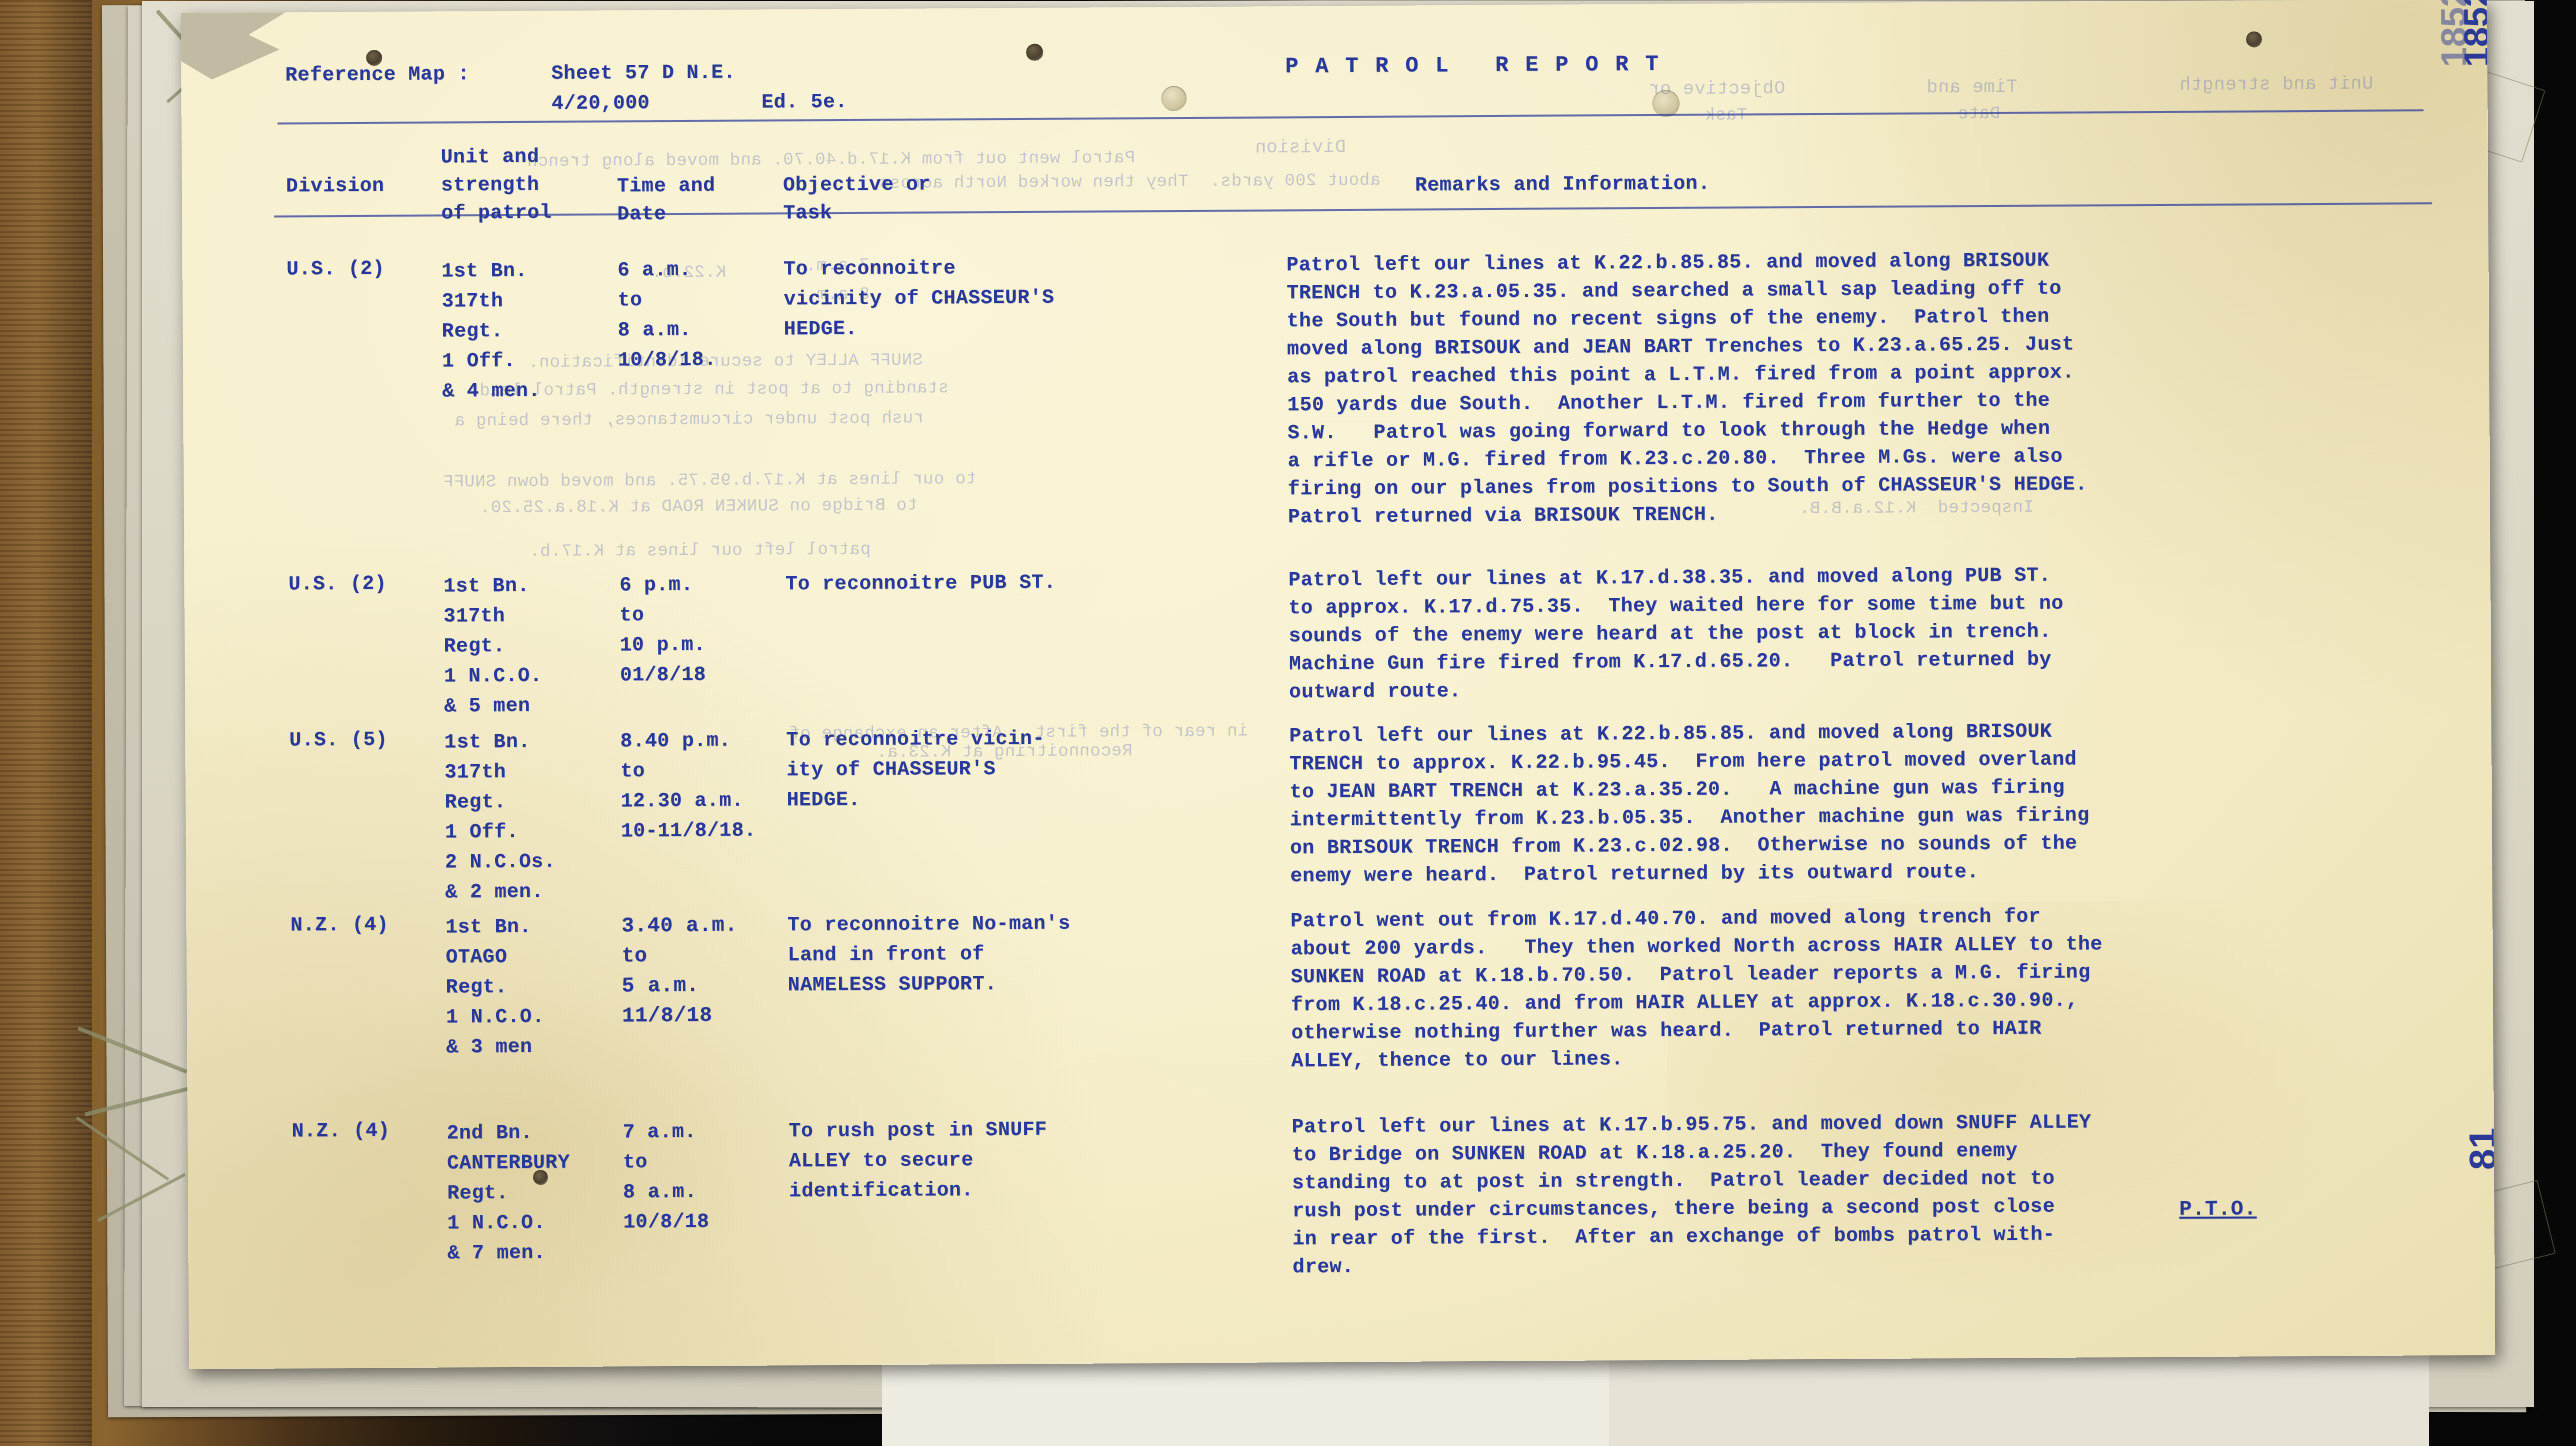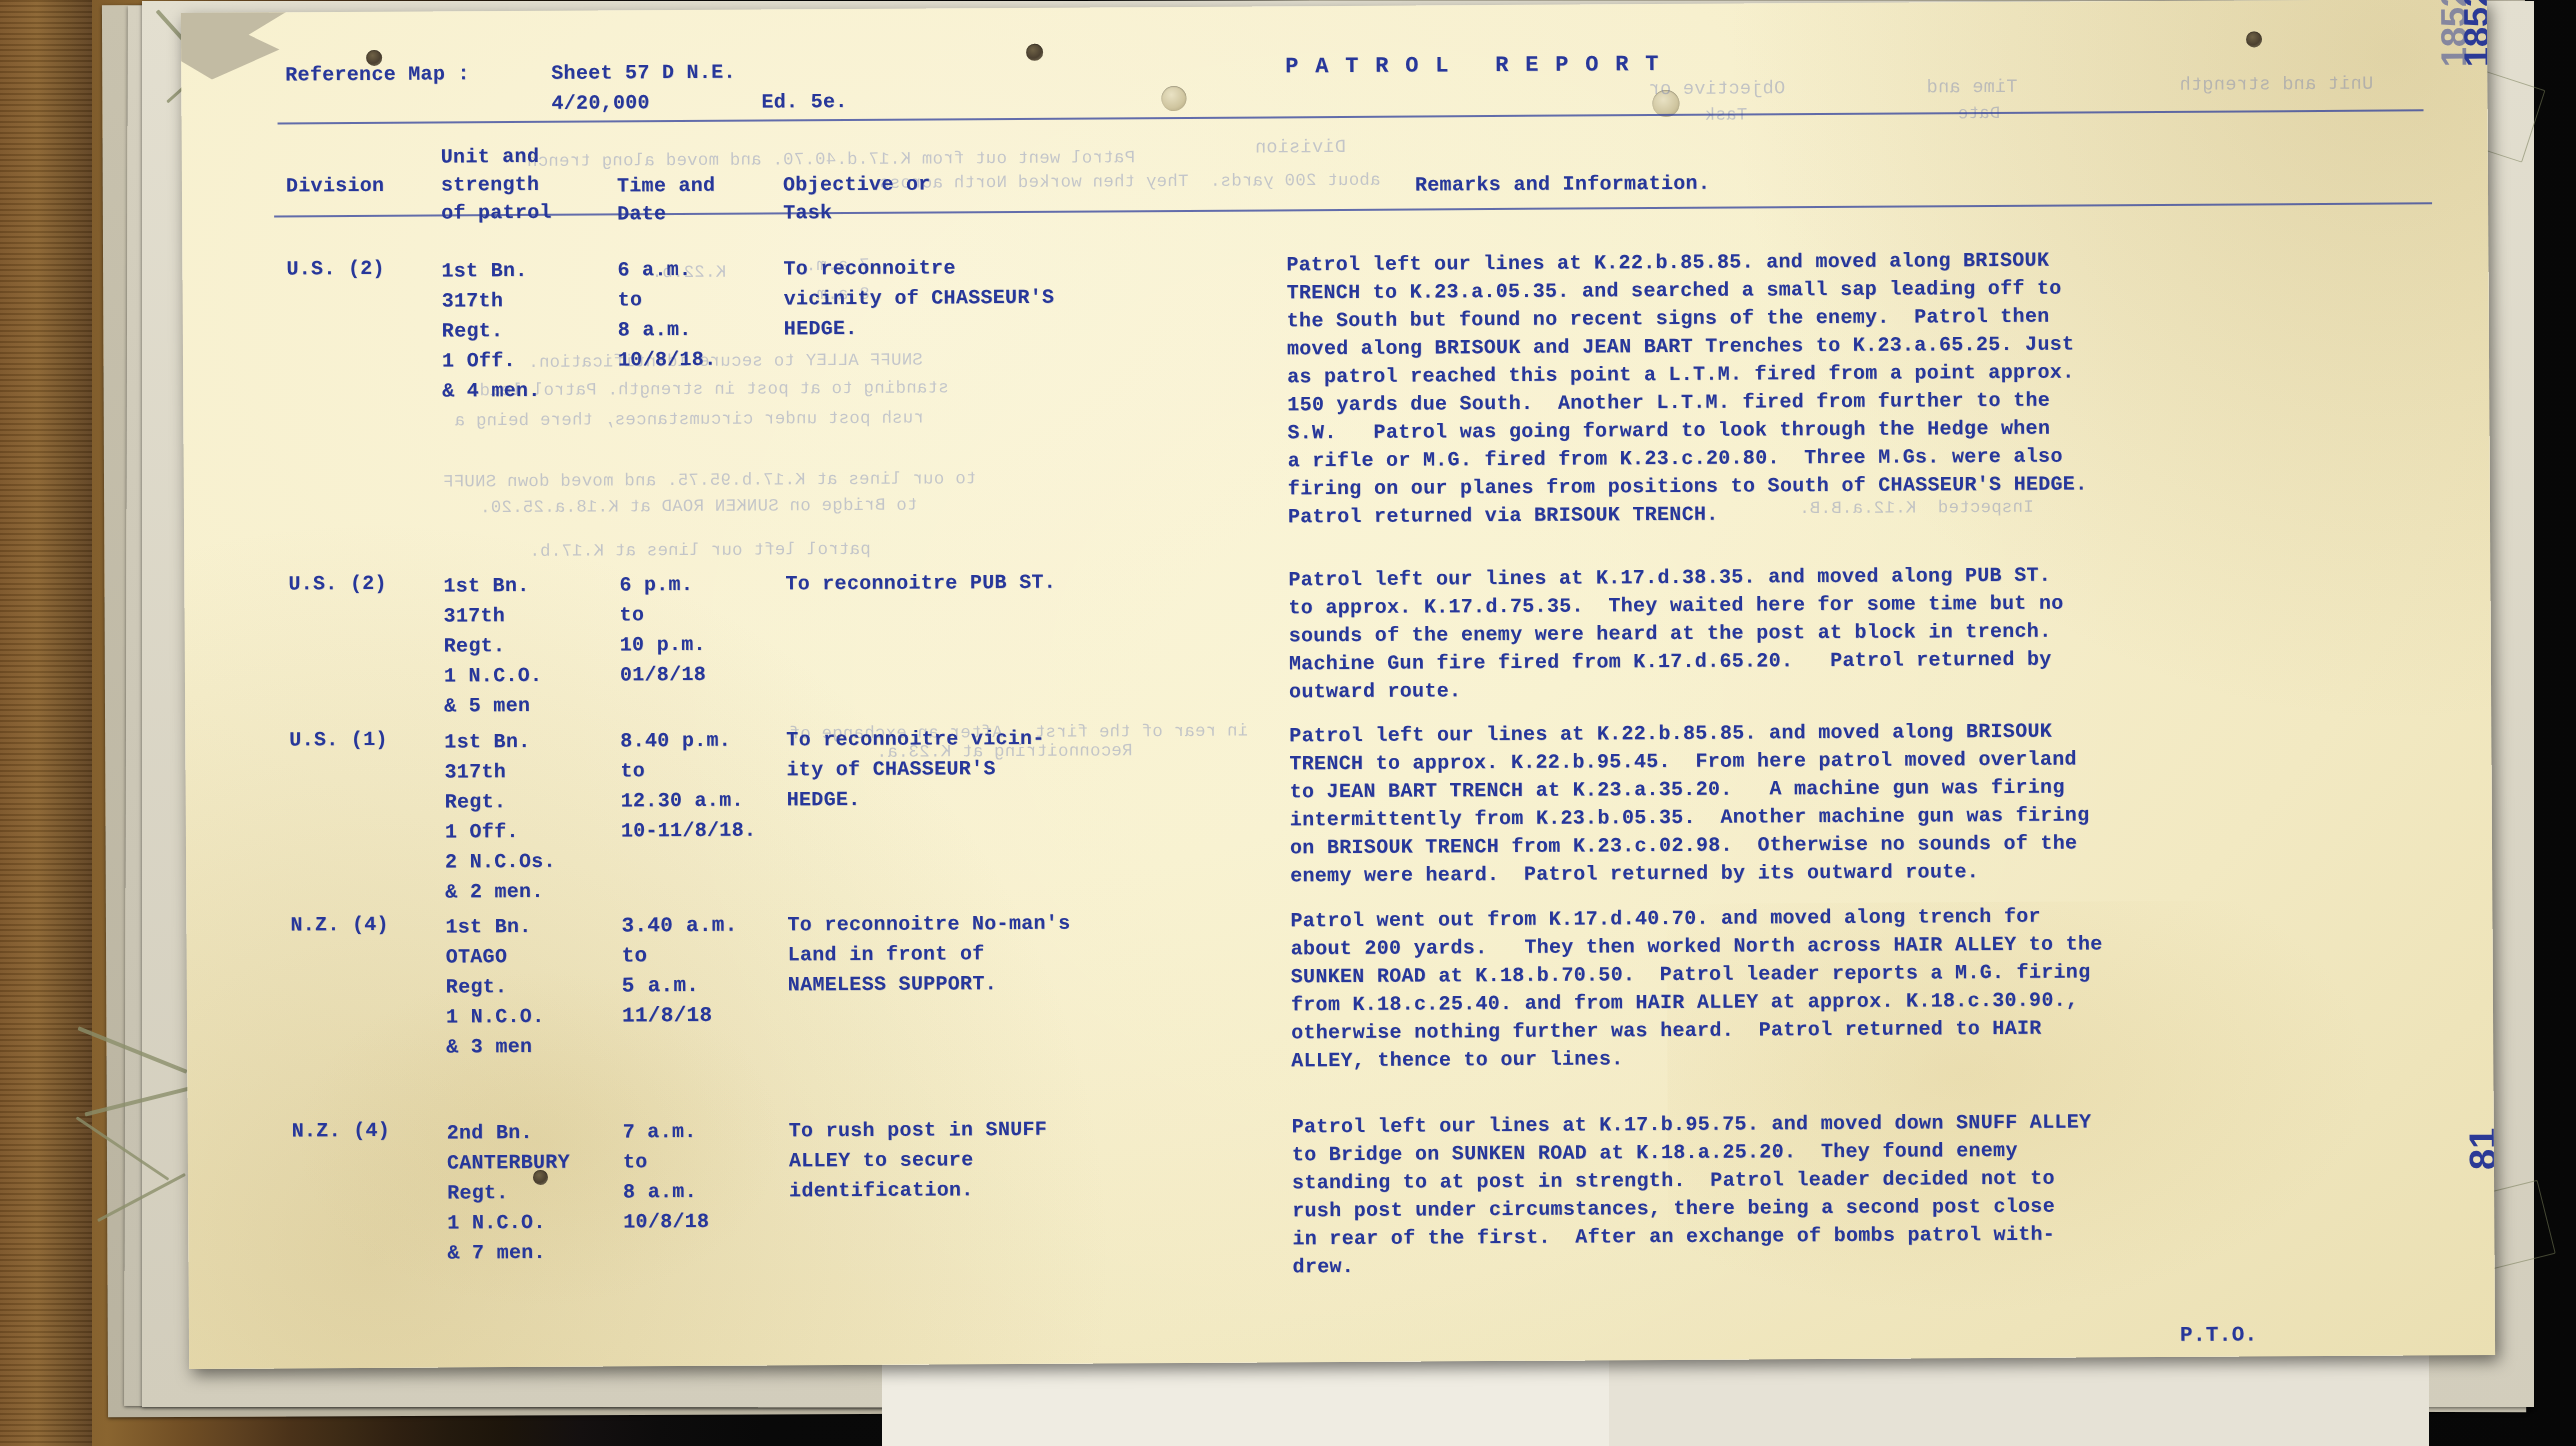--- a/index.html
+++ b/index.html
@@ -277,21 +277,21 @@
 to
 10 p.m.
 01/8/18</div>
     <div class="tw bold cell" style="left:601px; top:560px; font-size:20px; line-height:30px;">To reconnoitre PUB ST.</div>
     <div class="tw bold cell" style="left:1104px; top:560px; font-size:20px; line-height:28px;">Patrol left our lines at K.17.d.38.35. and moved along PUB ST.
 to approx. K.17.d.75.35.  They waited here for some time but no
 sounds of the enemy were heard at the post at block in trench.
 Machine Gun fire fired from K.17.d.65.20.   Patrol returned by
 outward route.</div>
 
-    <div class="tw bold cell" style="left:104px; top:716px; font-size:20px;">U.S. (1)</div>
+    <div class="tw bold cell" style="left:104px; top:716px; font-size:20px;">U.S. (5)</div>
     <div class="tw bold cell" style="left:259px; top:716px; font-size:20px; line-height:30px;">1st Bn.
 317th
 Regt.
 1 Off.
 2 N.C.Os.
 &amp; 2 men.</div>
     <div class="tw bold cell" style="left:435px; top:716px; font-size:20px; line-height:30px;">8.40 p.m.
 to
 12.30 a.m.
 10-11/8/18.</div>
@@ -338,20 +338,20 @@
     <div class="tw bold cell" style="left:601px; top:1107px; font-size:20px; line-height:30px;">To rush post in SNUFF
 ALLEY to secure
 identification.</div>
     <div class="tw bold cell" style="left:1104px; top:1107px; font-size:20px; line-height:28px;">Patrol left our lines at K.17.b.95.75. and moved down SNUFF ALLEY
 to Bridge on SUNKEN ROAD at K.18.a.25.20.  They found enemy
 standing to at post in strength.  Patrol leader decided not to
 rush post under circumstances, there being a second post close
 in rear of the first.  After an exchange of bombs patrol with-
 drew.</div>
 
-    <div class="tw bold" style="left:1991px; top:1323px; font-size:21px; ">P.T.O.</div>
+    <div class="tw bold" style="left:1991px; top:1197px; font-size:21px; text-decoration:underline;">P.T.O.</div>
 
     <div class="side-num" style="left:2275px; top:68px; font-size:36px;">1852</div>
     <div class="side-num faint" style="left:2252px; top:68px; font-size:36px; opacity:0.5;">1852</div>
     <div class="side-num" style="left:2274px; top:1171px; font-size:38px;">81</div>
   </div>
 </div>
 
 
 </body></html>

